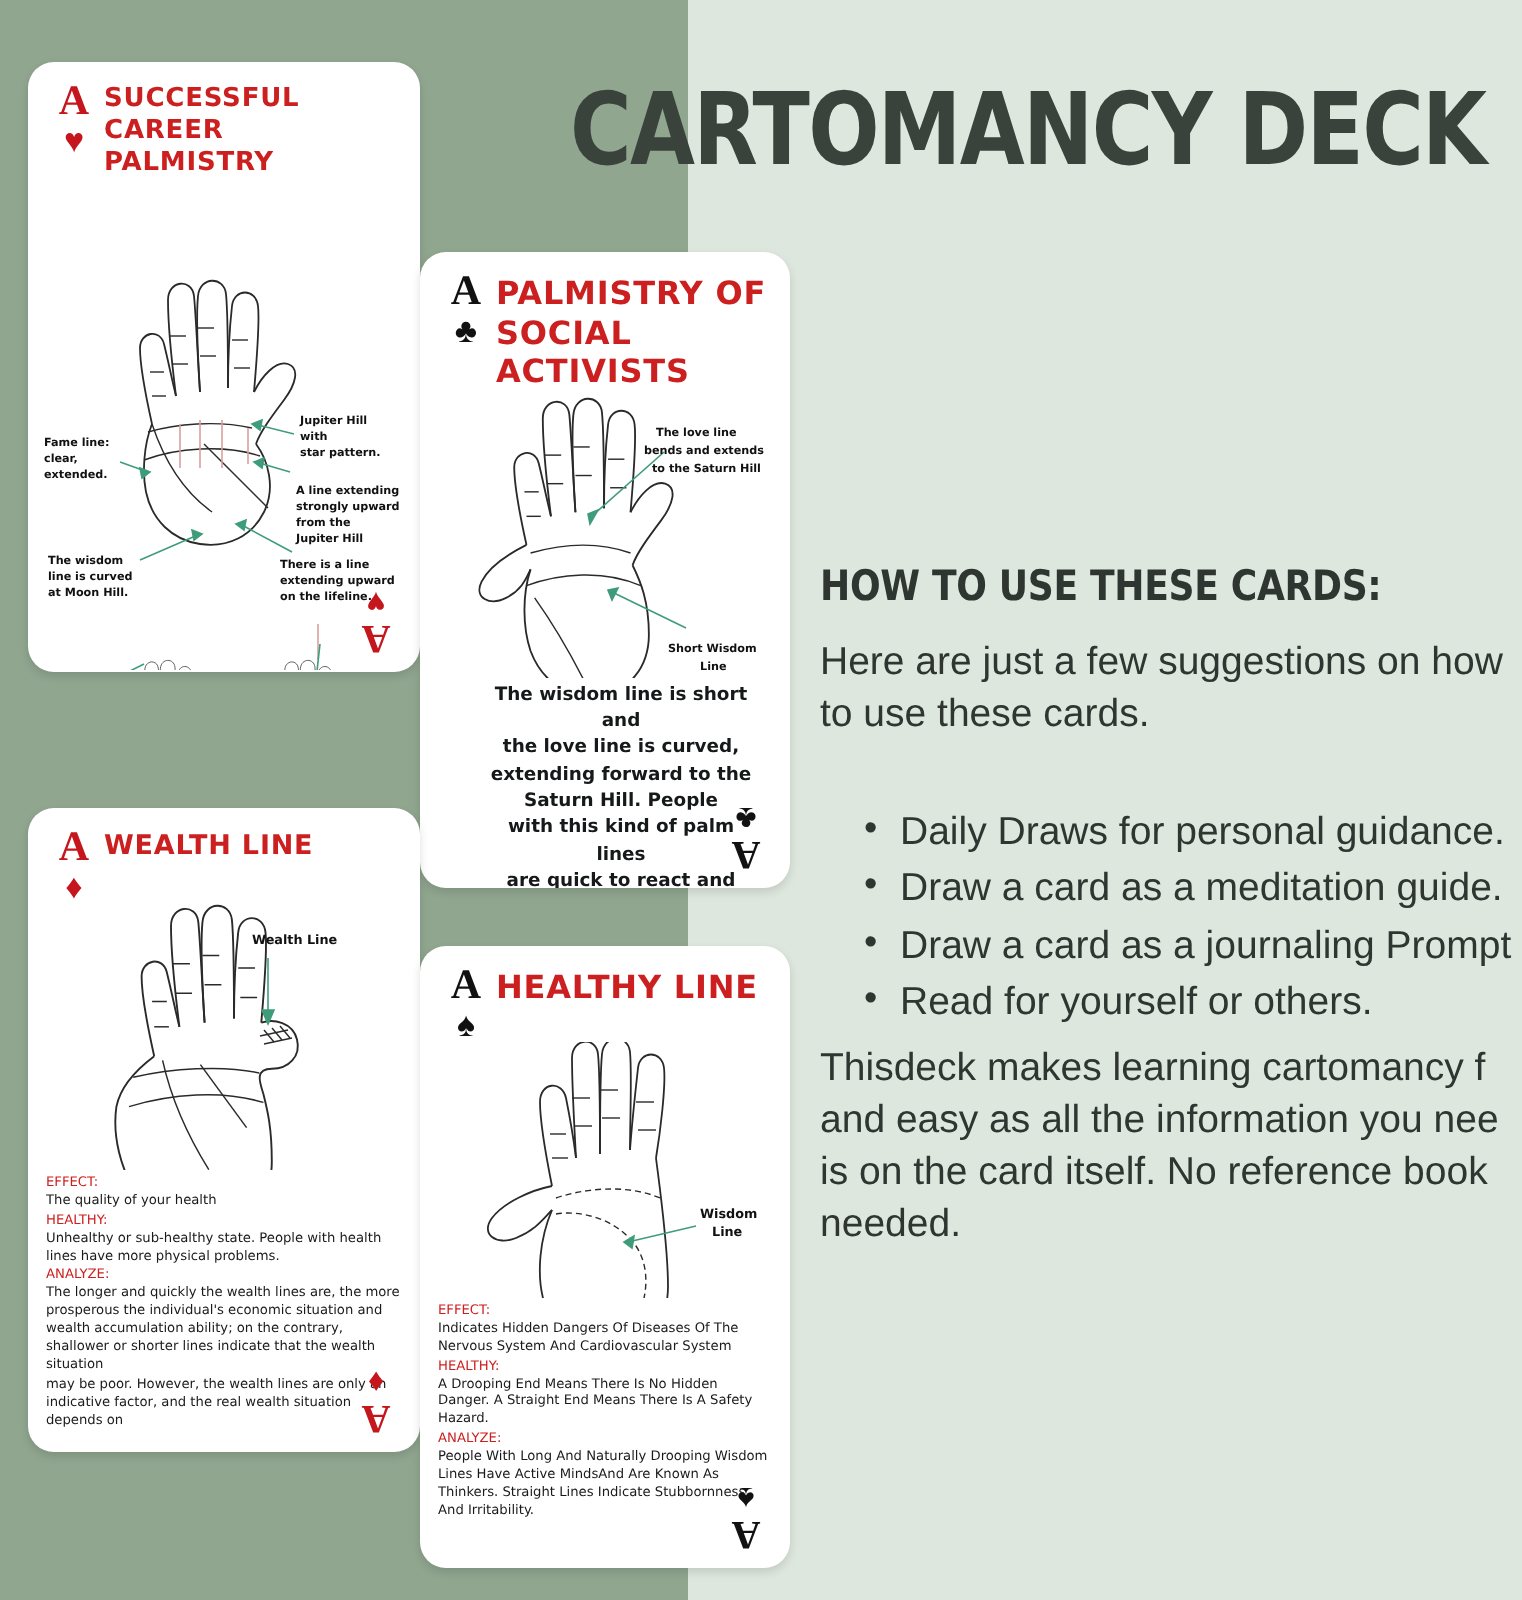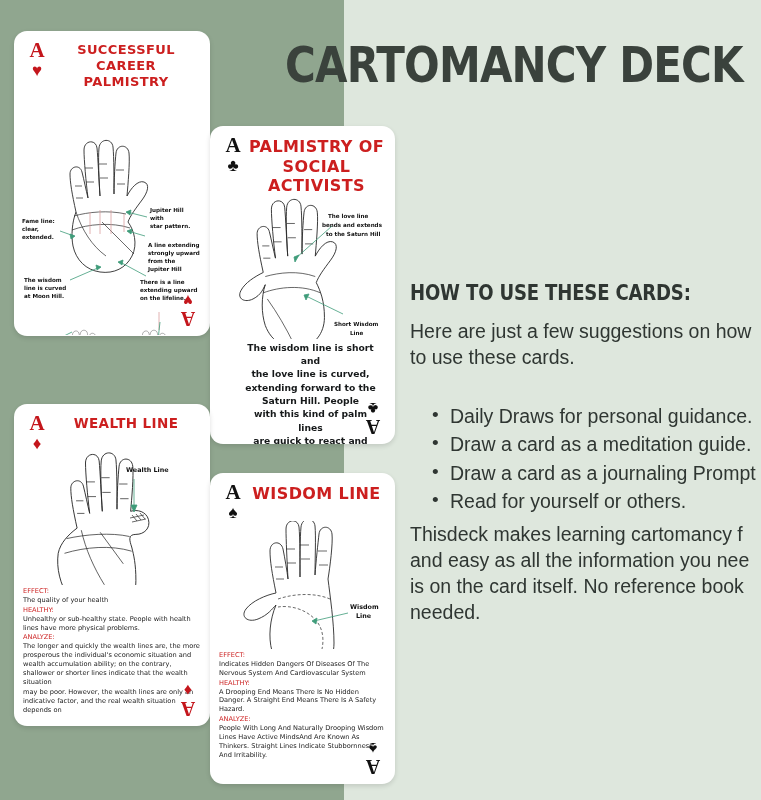--- a/index.html
+++ b/index.html
@@ -75,21 +75,20 @@
   .red   { color: #c4161c; }
   .black { color: #111111; }
 
   .card-title {
     flex: 1;
     color: #cc1f1f;
     font-family: "DejaVu Sans", sans-serif;
     font-weight: 700;
     font-size: 13px;
     letter-spacing: .4px;
-    text-align: center;
     line-height: 1.22;
     padding-top: 2px;
   }
   #card-social .card-title,
   #card-wisdom .card-title { font-size: 16px; }
   #card-wealth .card-title { font-size: 13.5px; }
 
   .palm-area { position: relative; }
   .palm-area svg { display: block; }
 
@@ -496,21 +495,21 @@
     </div>
   </div>
 
   <div class="card" id="card-wisdom">
     <div class="card-head">
       <div class="rank-block">
         <span class="rank-letter black">A</span>
         <span class="suit-glyph black">♠</span>
       </div>
       <div class="card-title">
-        <span>WISDOM LINE</span>
+        <span>HEALTHY LINE</span>
       </div>
     </div>
 
     <div class="palm-area">
       <svg width="185" height="128" viewBox="0 0 185 128">
         <g class="hand" transform="translate(-6,-50) scale(1.0)">
           <path d="M72 122 C68 102 66 90 66 80 C66 70 77 69 79 78 C81 88 83 100 84 108"></path>
           <path d="M84 108 C83 90 82 68 82 58 C82 48 94 47 95 56 C96 66 96 92 96 106"></path>
           <path d="M96 106 C96 90 96 66 97 56 C98 46 110 46 111 55 C112 65 111 90 111 104"></path>
           <path d="M111 104 C112 90 114 72 115 63 C116 54 127 54 128 63 C129 72 126 96 124 108"></path>

